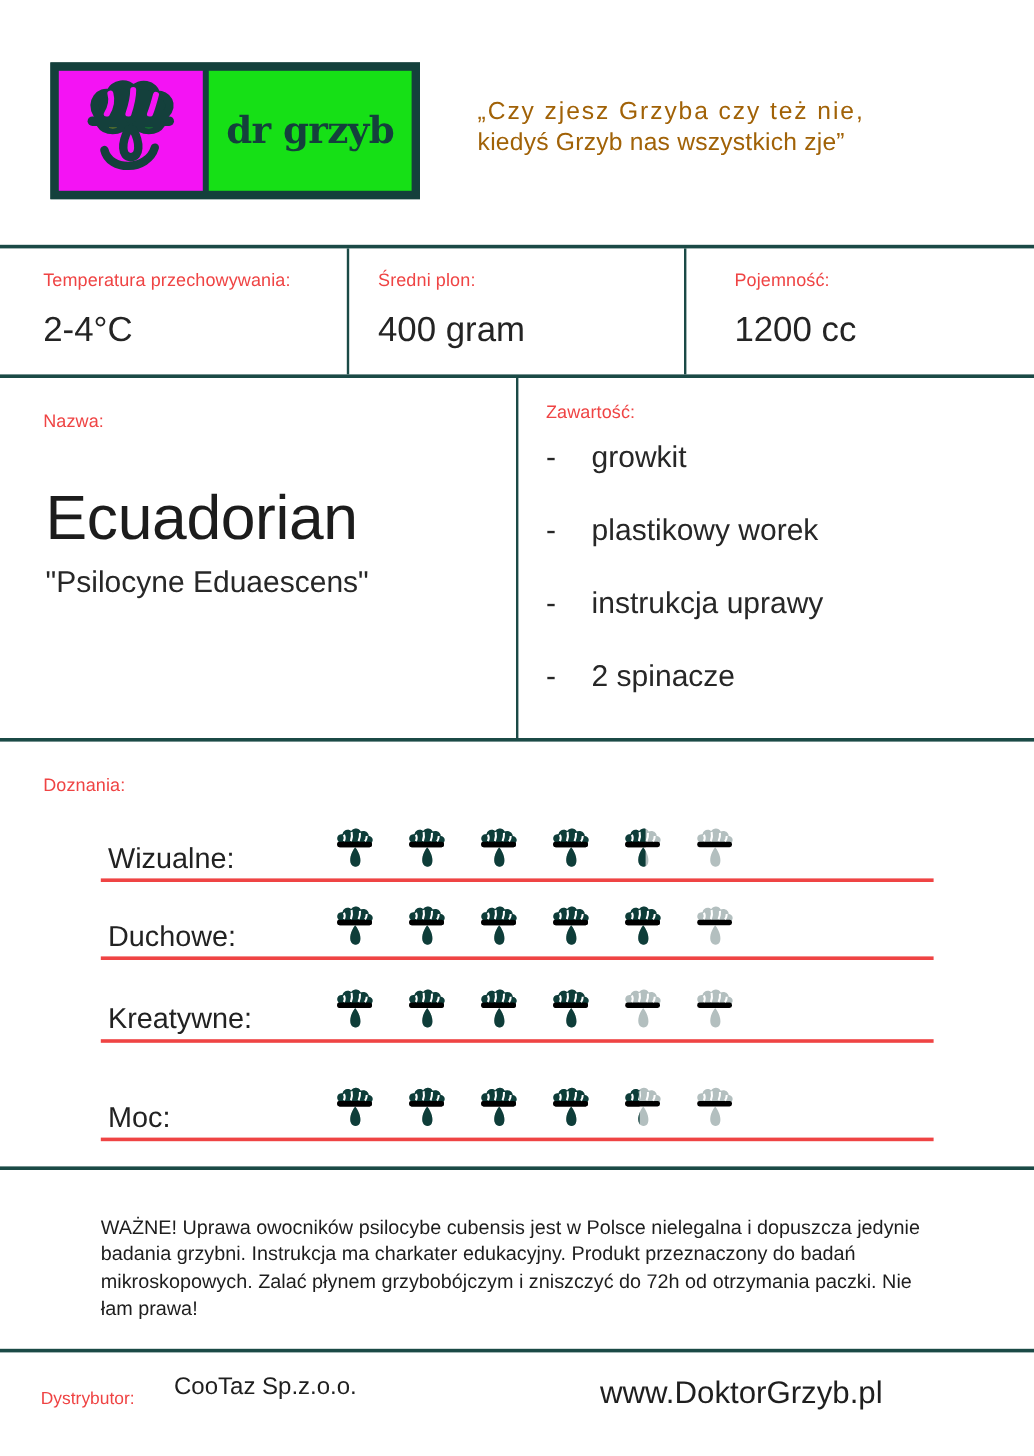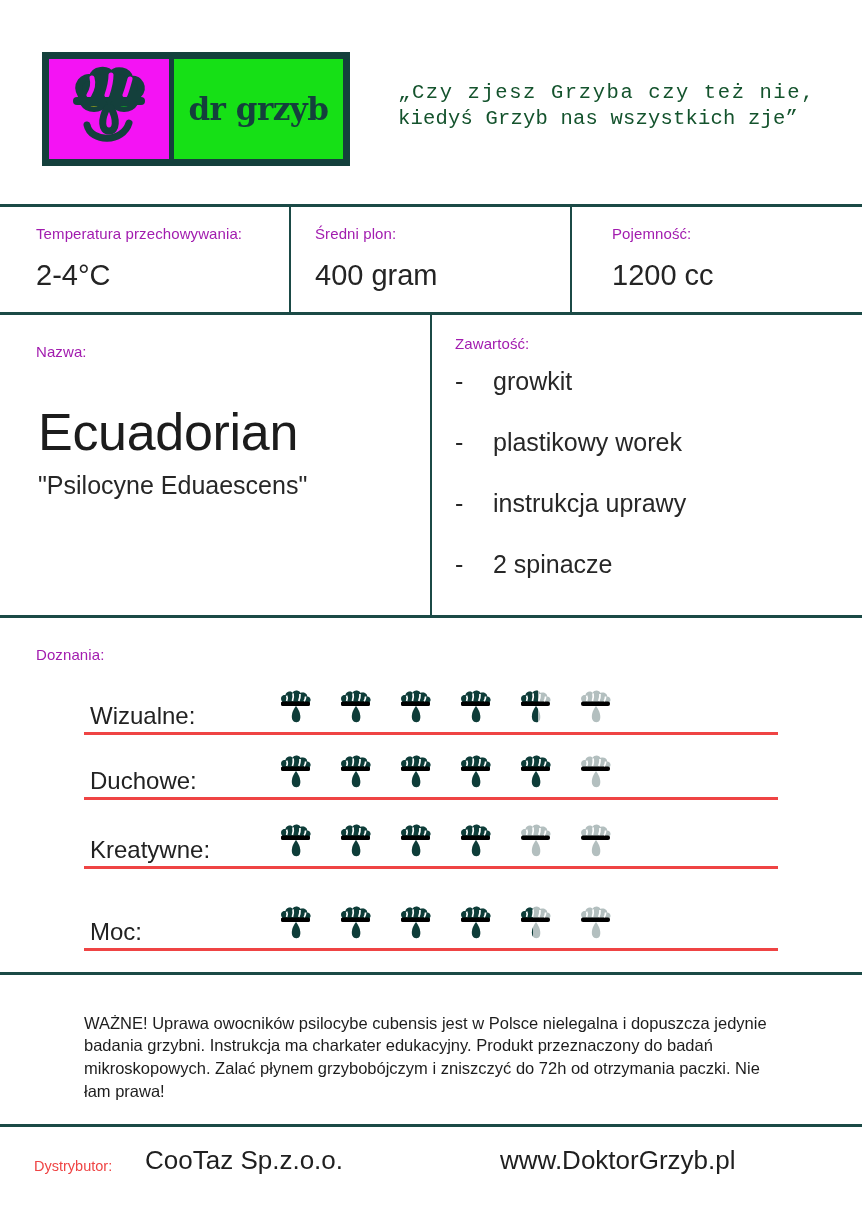--- a/index.html
+++ b/index.html
@@ -27,21 +27,21 @@
     height: 3px;
     background: #1b4a46;
   }
   .vrule {
     position: absolute;
     width: 2px;
     background: #1b4a46;
   }
   .small-label {
     font-size: 15px;
-    color: #a21caf;
+    color: #ef4444;
     letter-spacing: .1px;
   }
   .big-value {
     font-size: 29px;
     color: #242424;
   }
 
   
   #header {
     position: absolute;
@@ -78,24 +78,24 @@
     font-weight: bold;
     font-size: 31px;
     color: #14403c;
     letter-spacing: -0.5px;
     white-space: nowrap;
   }
   #tagline {
     position: absolute;
     left: 398px; top: 80px;
     width: 420px;
-    font-family: Liberation Mono, monospace;
+    font-family: Liberation Sans, sans-serif;
     font-size: 20.5px;
     line-height: 1.28;
-    color: #14532d;
+    color: #a16207;
     text-align: left;
   }
   #tagline .ln1 { display: block; letter-spacing: 1.6px; }
   #tagline .ln2 { display: block; letter-spacing: .2px; }
 
   
   #spec-row {
     position: absolute;
     left: 0; top: 207px;
     width: 862px; height: 105px;
@@ -233,21 +233,21 @@
   }
   #footer-dist-label {
     position: absolute;
     left: 34px; top: 23px;
     font-size: 14.5px;
     color: #ef4444;
   }
   #footer-dist-value {
     position: absolute;
     left: 145px; top: 10px;
-    font-size: 26px;
+    font-size: 20px;
     color: #1f1f1f;
   }
   #footer-website {
     position: absolute;
     left: 500px; top: 10px;
     font-size: 26px;
     color: #1f1f1f;
   }
 </style>
 </head>

